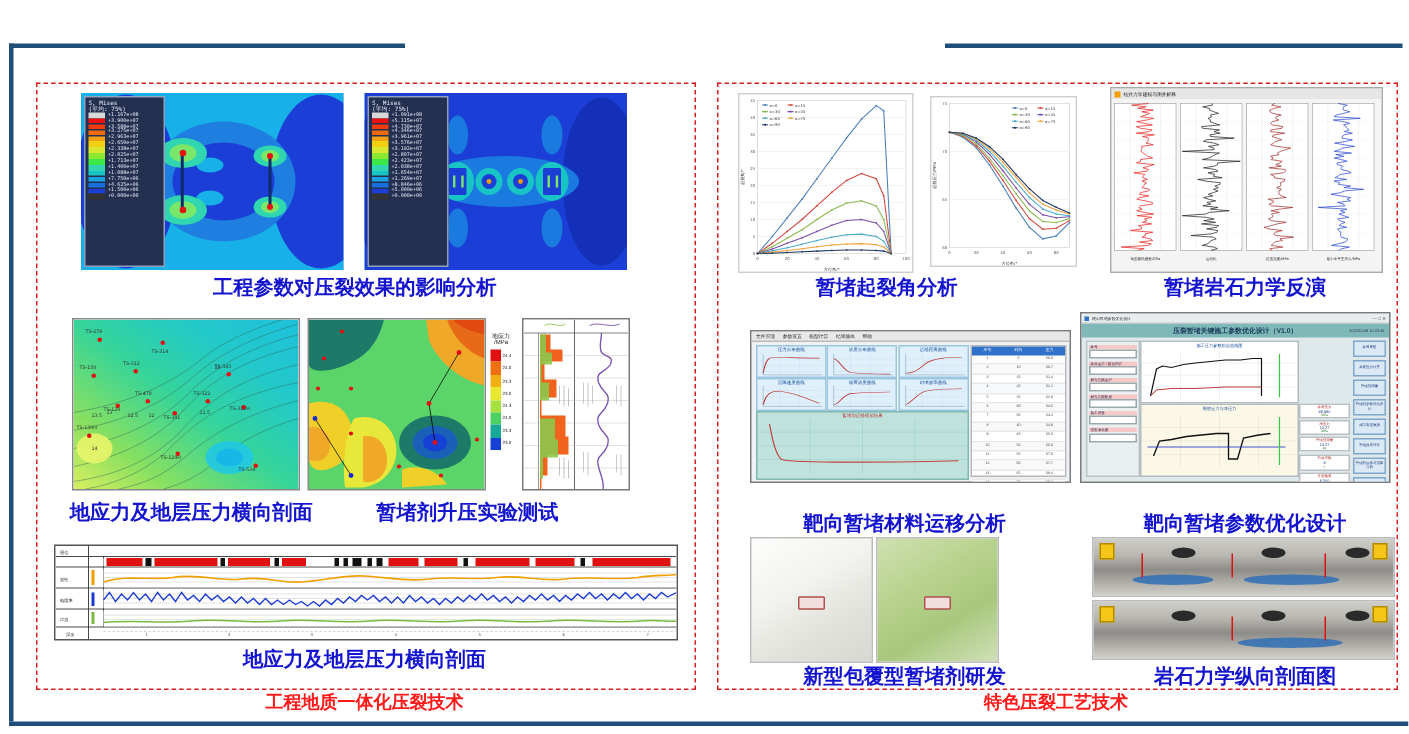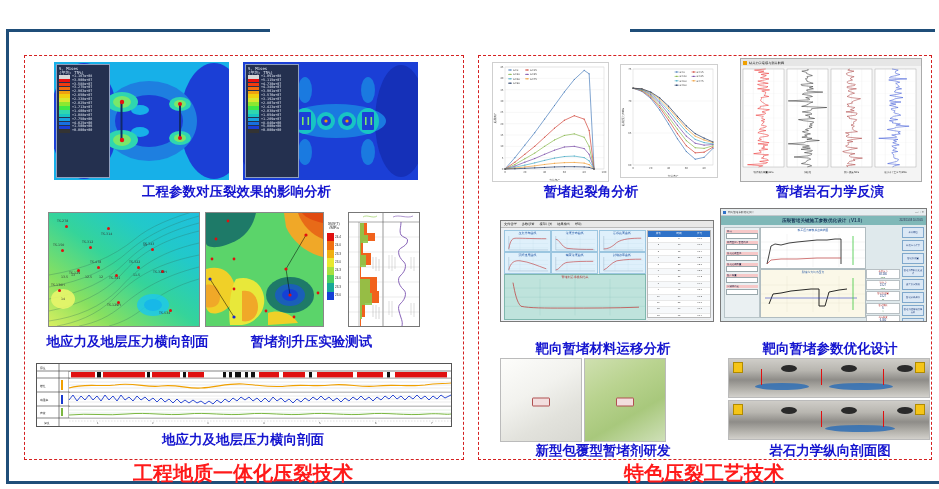--- a/index.html
+++ b/index.html
@@ -15,21 +15,21 @@
   #bottom-vline{position:absolute;left:6px;top:481px;width:933px;height:3px;background:#1f4e79;}
   #page-title{position:absolute;left:0;top:2px;width:939px;text-align:center;
       font-size:29px;font-weight:bold;color:#a81616;letter-spacing:1px;
       font-family:"DejaVu Sans","Liberation Sans",sans-serif;}
 
   
   .panel{position:absolute;border:1.6px dashed #d42020;}
   #panel-left{left:24px;top:55px;width:438px;height:403px;}
   #panel-right{left:478px;top:55px;width:452px;height:403px;}
 
-  .panel-caption{position:absolute;text-align:center;font-size:20px;font-weight:bold;
+  .panel-caption{position:absolute;text-align:center;font-size:12px;font-weight:bold;
       color:#ff1a1a;font-family:"DejaVu Sans","Liberation Sans",sans-serif;white-space:nowrap;}
   #cap-left{left:24px;top:460px;width:438px;}
   #cap-right{left:478px;top:460px;width:452px;}
 
   .sub-caption{position:absolute;text-align:center;font-size:13.5px;font-weight:bold;
       color:#1414cf;font-family:"DejaVu Sans","Liberation Sans",sans-serif;white-space:nowrap;}
 
   
   .fig{position:absolute;overflow:hidden;background:#fff;}
 

